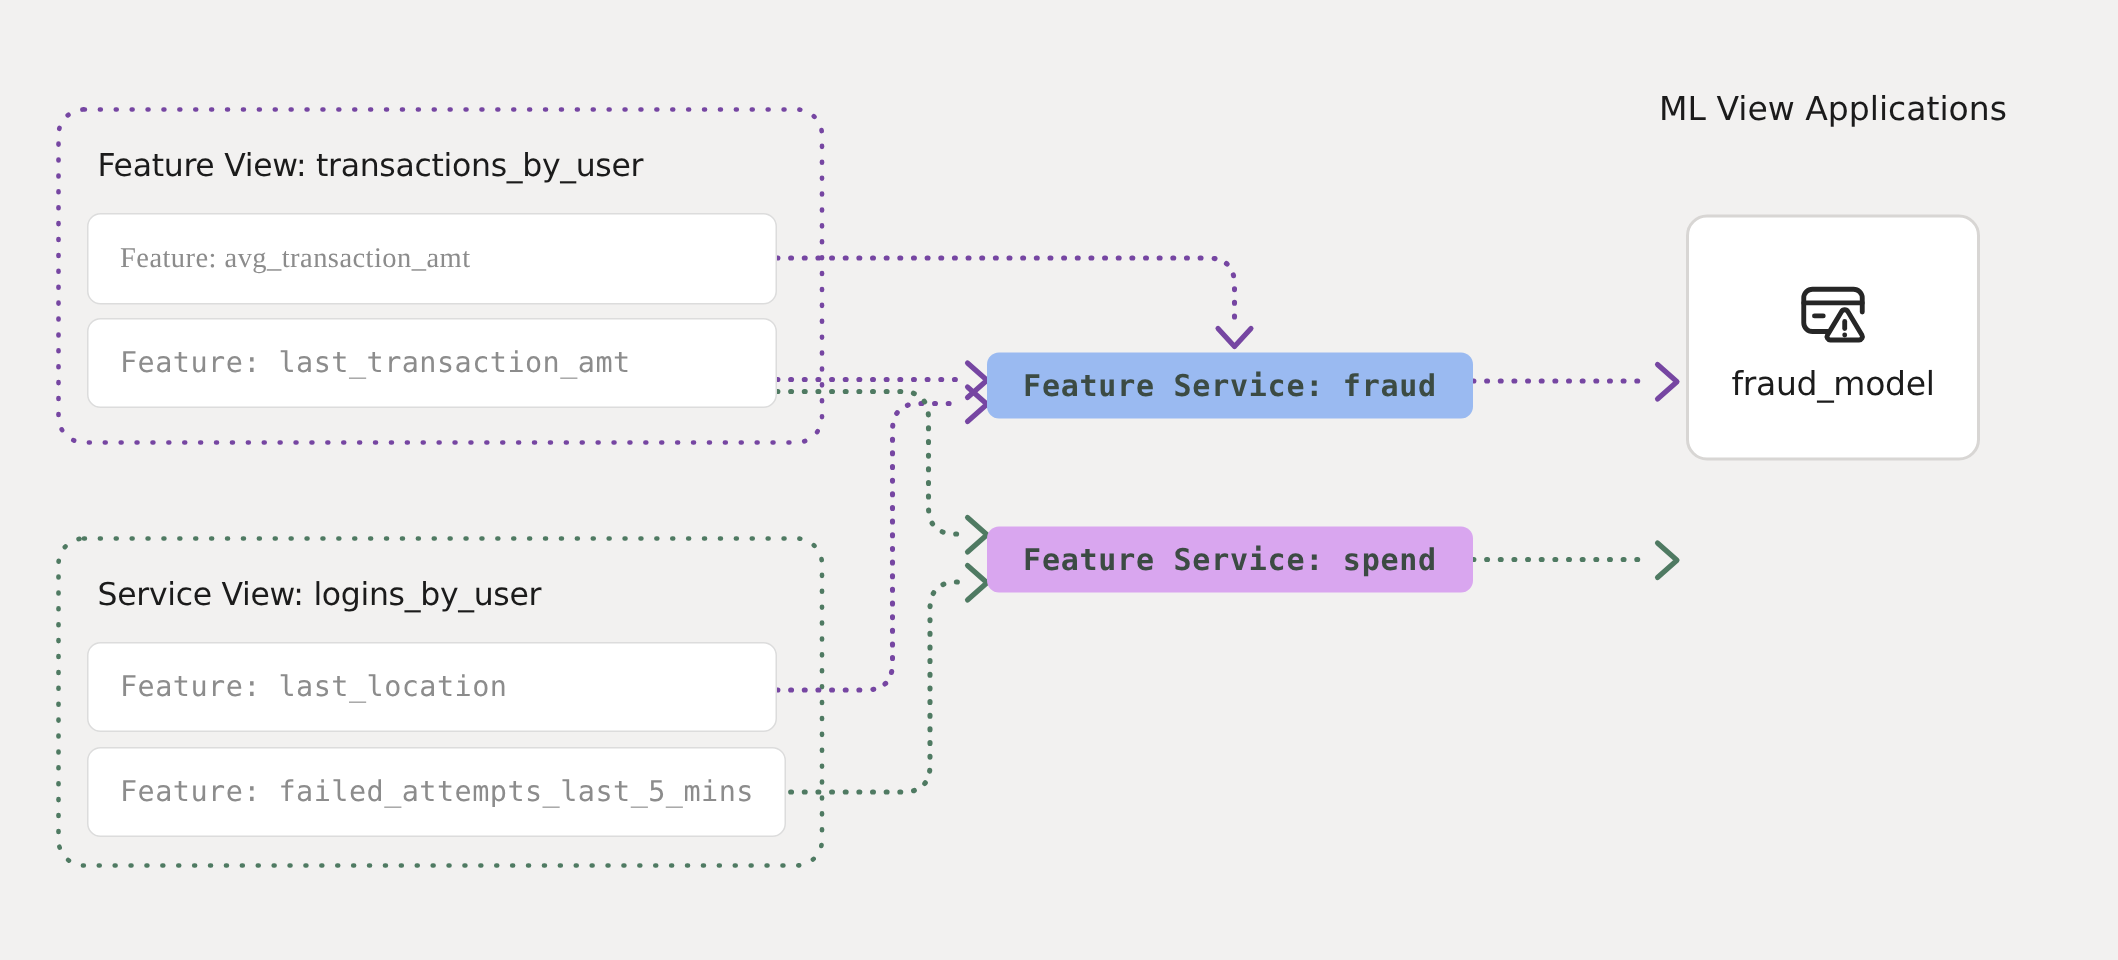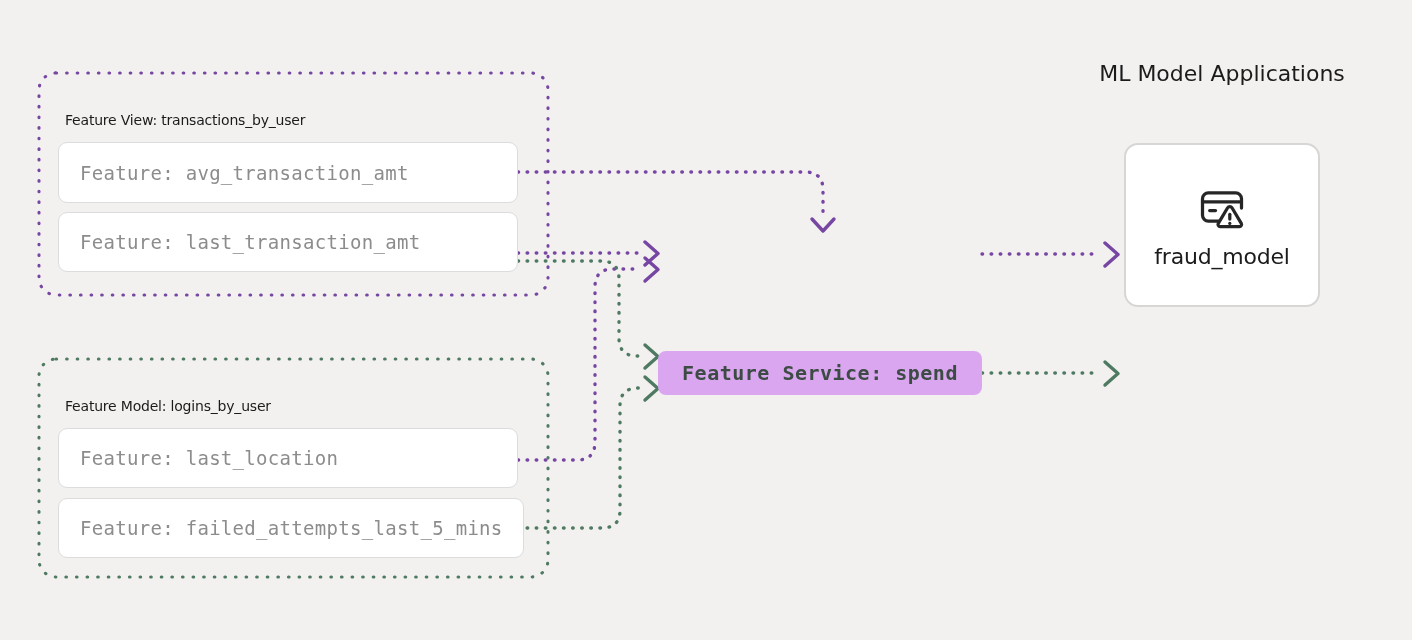--- a/index.html
+++ b/index.html
@@ -12,43 +12,42 @@
   }
   svg.edge-layer{position:absolute;left:0;top:0;}
   .edge{fill:none;stroke-width:3.4;stroke-linecap:round;stroke-dasharray:0.6 8.5;}
   .head{fill:none;stroke-width:3.4;stroke-linecap:round;stroke-linejoin:round;}
   .dotted-border{fill:none;stroke-width:3.1;stroke-linecap:round;stroke-dasharray:0.6 10;}
   .stroke-purple{stroke:var(--purple,#7646a2);}
   .stroke-green{stroke:var(--green,#4f7a62);}
 
   .view-title{
     position:absolute;
-    font-size:14px;line-height:26px;
+    font-size:21px;line-height:26px;
     color:var(--title_text,#1b1b1b);
     letter-spacing:-0.2px;
     white-space:nowrap;
-    margin-top:10px;
   }
   .vt1{left:65px;top:97px;}
   .vt2{left:65px;top:383px;}
 
   .pill{
     position:absolute;
     background:#ffffff;
     border:1.5px solid var(--pill_border,#dcdcdc);
     border-radius:9px;
     box-sizing:border-box;
     display:flex;align-items:center;
     padding:0 21px;
     font-family:"DejaVu Sans Mono","Liberation Mono",monospace;
     font-size:19px;letter-spacing:0.3px;
     color:var(--pill_text,#8c8c8c);
     white-space:nowrap;
   }
-  .p1{left:58px;top:142px;width:460px;height:61px;}
+  .p1{left:58px;top:142px;width:460px;height:61px;font-family:Liberation Serif, serif;}
   .p2{left:58px;top:212px;width:460px;height:60px;}
   .p3{left:58px;top:428px;width:460px;height:60px;}
   .p4{left:58px;top:498px;width:466px;height:60px;text-align:right;}
 
   .service{
     position:absolute;
     left:658px;width:324px;height:44px;
     border-radius:8px;
     display:flex;align-items:center;justify-content:center;
     font-family:"DejaVu Sans Mono","Liberation Mono",monospace;
@@ -120,33 +119,36 @@
   </svg>
 
   <div class="view-title vt1">Feature View: transactions_by_user</div>
   <div class="pill p1">
     <span>Feature: avg_transaction_amt</span>
   </div>
   <div class="pill p2">
     <span>Feature: last_transaction_amt</span>
   </div>
 
-  <div class="view-title vt2">Feature Model: logins_by_user</div>
+  <div class="view-title vt2">Service View: logins_by_user</div>
   <div class="pill p3">
     <span>Feature: last_location</span>
   </div>
   <div class="pill p4">
     <span>Feature: failed_attempts_last_5_mins</span>
   </div>
 
+  <div class="service s1">
+    <span>Feature Service: fraud</span>
+  </div>
   <div class="service s2">
     <span>Feature Service: spend</span>
   </div>
 
-  <div class="apps-header">ML Model Applications</div>
+  <div class="apps-header">ML View Applications</div>
 
   <div class="model-card mc1">
     <span class="model-icon">
       <svg viewBox="0 0 24 24">
         <path d="M21 12 V7.7 A2.7 2.7 0 0 0 18.3 5 H5.7 A2.7 2.7 0 0 0 3 7.7 V15.3 A2.7 2.7 0 0 0 5.7 18 H10.4"></path>
         <path d="M3 9.2 H21"></path>
         <path d="M6.3 13.2 H9"></path>
         <path d="M16.6 11.9 L20.9 19.1 A1 1 0 0 1 20.04 20.6 H11.16 A1 1 0 0 1 10.3 19.1 L14.6 11.9 A1.15 1.15 0 0 1 16.6 11.9 Z"></path>
         <path d="M15.6 14.9 V17.1"></path>
         <path d="M15.6 19.05 V19.1"></path>

